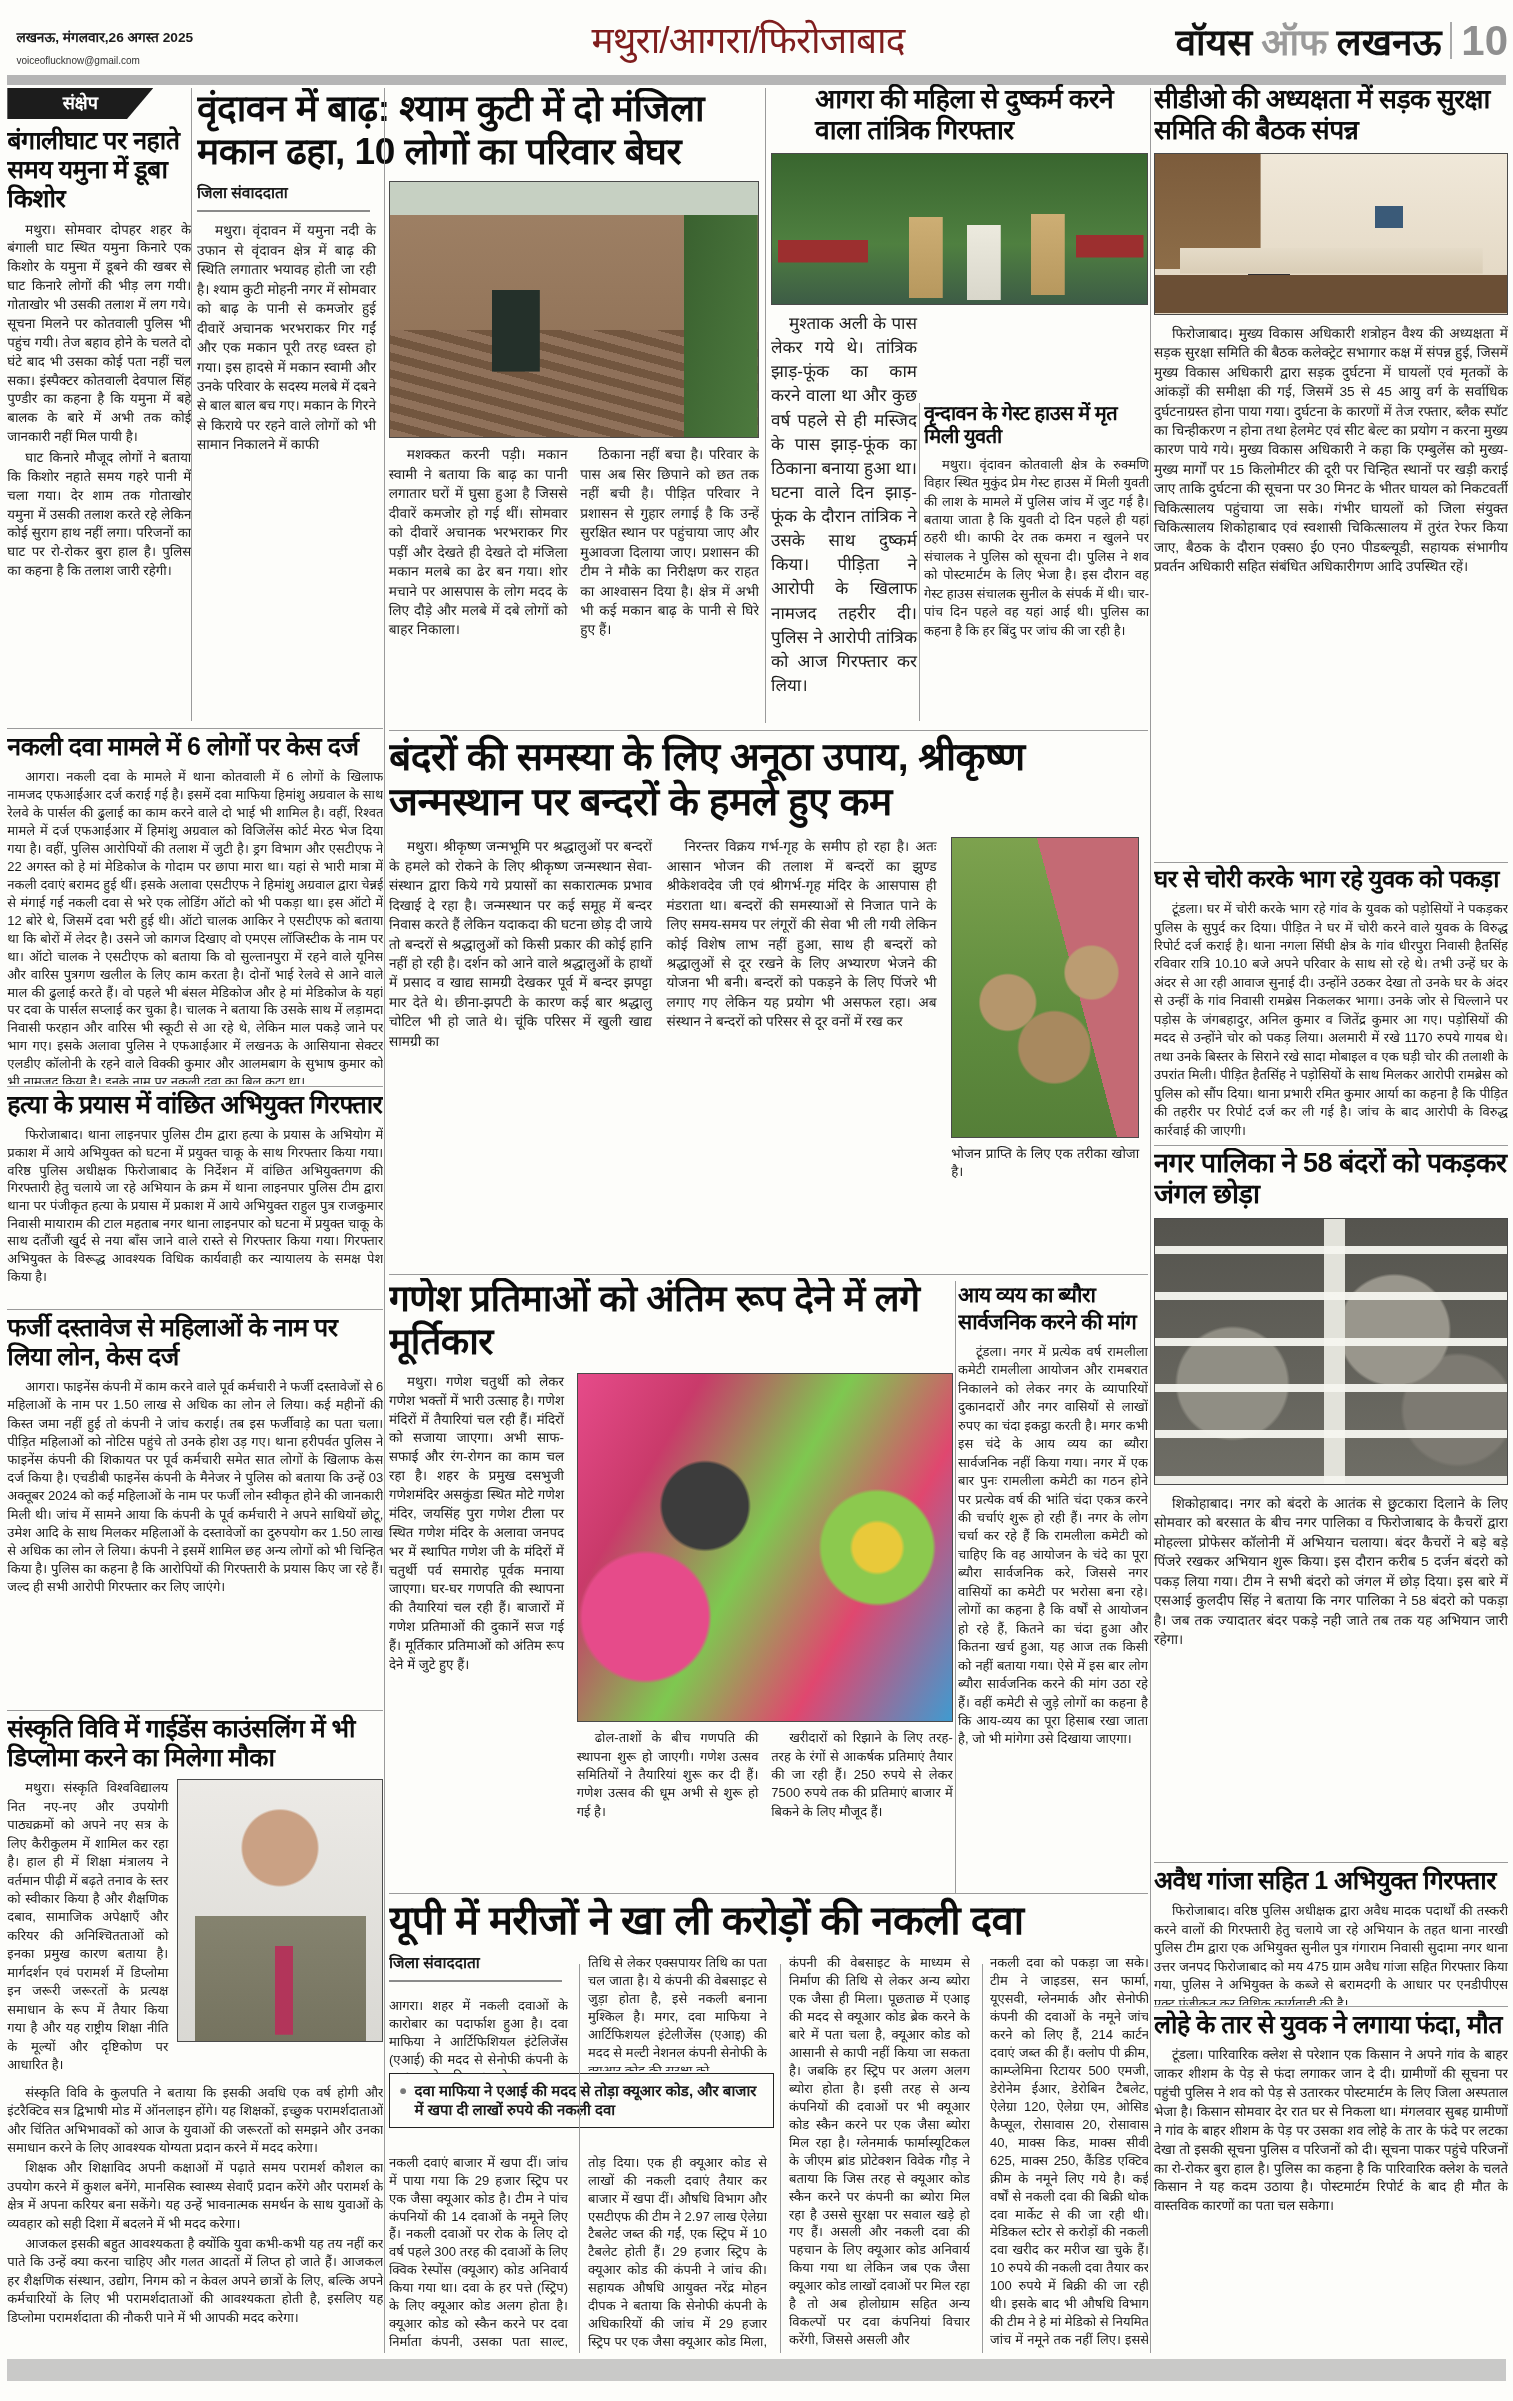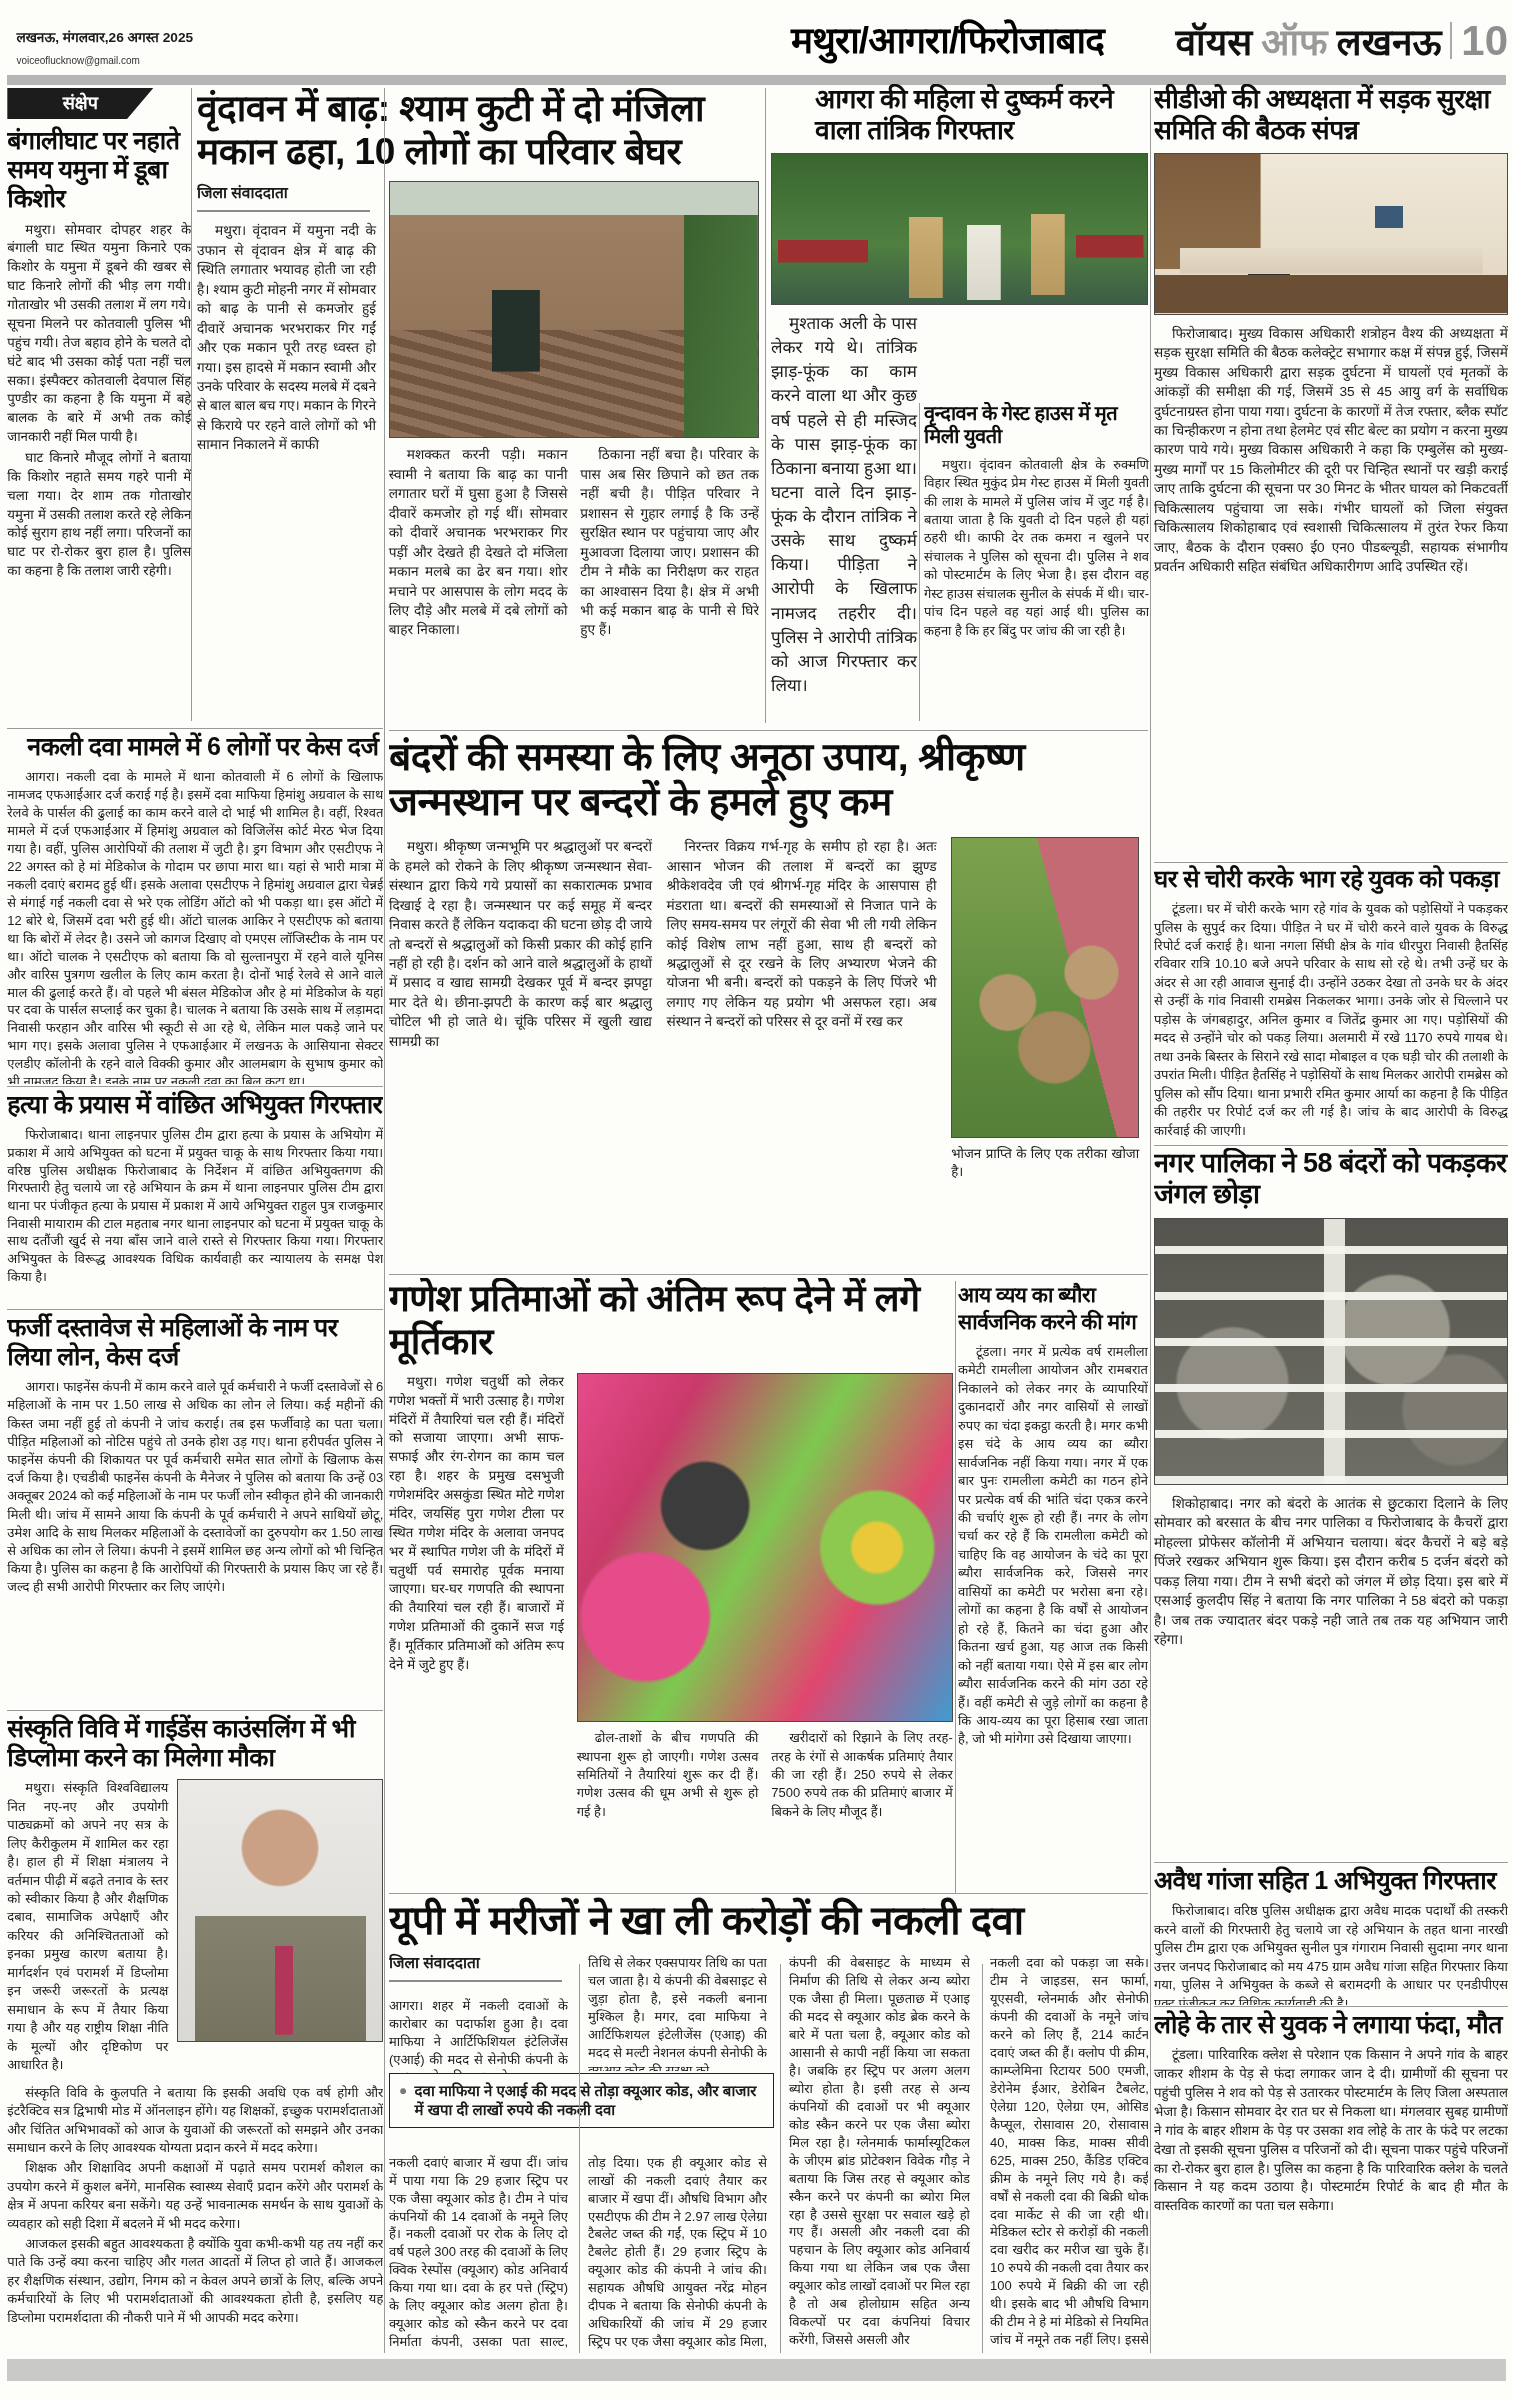--- a/index.html
+++ b/index.html
@@ -1,22 +1,22 @@
 <!DOCTYPE html>
 <html style="font-size:14.6px"><head>
 <meta charset="utf-8">
 <style>
   html,body{margin:0;padding:0;background:#e8e8e4;}
   .page{position:relative;width:1513px;height:2401px;background:#fdfdfa;margin:0 auto;
         font-family:"Liberation Sans","DejaVu Sans",sans-serif;color:#1b1b1b;overflow:hidden;}
   
   .dateline{position:absolute;left:16.4px;top:27px;font-size:13.7px;font-weight:bold;}
   .email{position:absolute;left:16.4px;top:55px;font-size:10px;color:#333;}
-  .region{position:absolute;left:392px;top:12.8px;width:712px;text-align:right;
-          font-size:37px;font-weight:bold;letter-spacing:-0.9px;color:#000000;}
+  .region{position:absolute;left:392px;top:12.8px;width:712px;text-align:center;
+          font-size:37px;font-weight:normal;letter-spacing:-0.9px;color:#7f1d1d;}
   .masthead{position:absolute;left:1110px;top:14.6px;width:398px;display:flex;align-items:baseline;
             justify-content:flex-end;gap:9px;font-weight:bold;}
   .masthead .m-black{font-size:37px;color:#111;}
   .masthead .m-gray{font-size:37px;color:#9a9a9a;}
   .masthead .pg-sep{width:1.8px;height:37px;background:#aaa;align-self:center;}
   .masthead .pg{font-size:42px;color:#8f8f8f;line-height:1;}
   .grayband{position:absolute;left:7.3px;top:75px;width:1499px;height:10px;background:#b5b5b5;}
   .footband{position:absolute;left:7.3px;top:2359px;width:1499px;height:22px;background:#c9c9c8;}
   
   .art{position:absolute;overflow:hidden;}
@@ -96,21 +96,21 @@
       radial-gradient(circle at 86% 72%,#7d7a72 0 15%,transparent 16%),
       linear-gradient(180deg,#55544e,#6f6e66);}
   #ganja{left:1154px;top:1866px;width:354px;height:139px;}
   #ganja h1{font-size:25px;}
   #ganja .body{font-size:13px;}
   #suicide{left:1154px;top:2010px;width:354px;height:349px;}
   #suicide h1{font-size:25px;}
   #suicide .body{font-size:13.3px;}
   
   #fakecase{left:7.3px;top:732px;width:376px;height:352px;}
-  #fakecase h1{font-size:25px;margin-left:20px;}
+  #fakecase h1{font-size:25px;}
   #fakecase .body{font-size:13px;line-height:1.38;}
   #murder{left:7.3px;top:1090px;width:376px;height:217px;}
   #murder h1{font-size:25px;}
   #murder .body{font-size:13px;line-height:1.36;}
   #loan{left:7.3px;top:1313px;width:376px;height:396px;}
   #loan h1{font-size:25px;}
   #loan .body{font-size:13px;line-height:1.4;}
   #sanskriti{left:7.3px;top:1714px;width:376px;height:639px;}
   #sanskriti h1{font-size:25px;}
   .sans-row{display:flex;gap:9px;}

